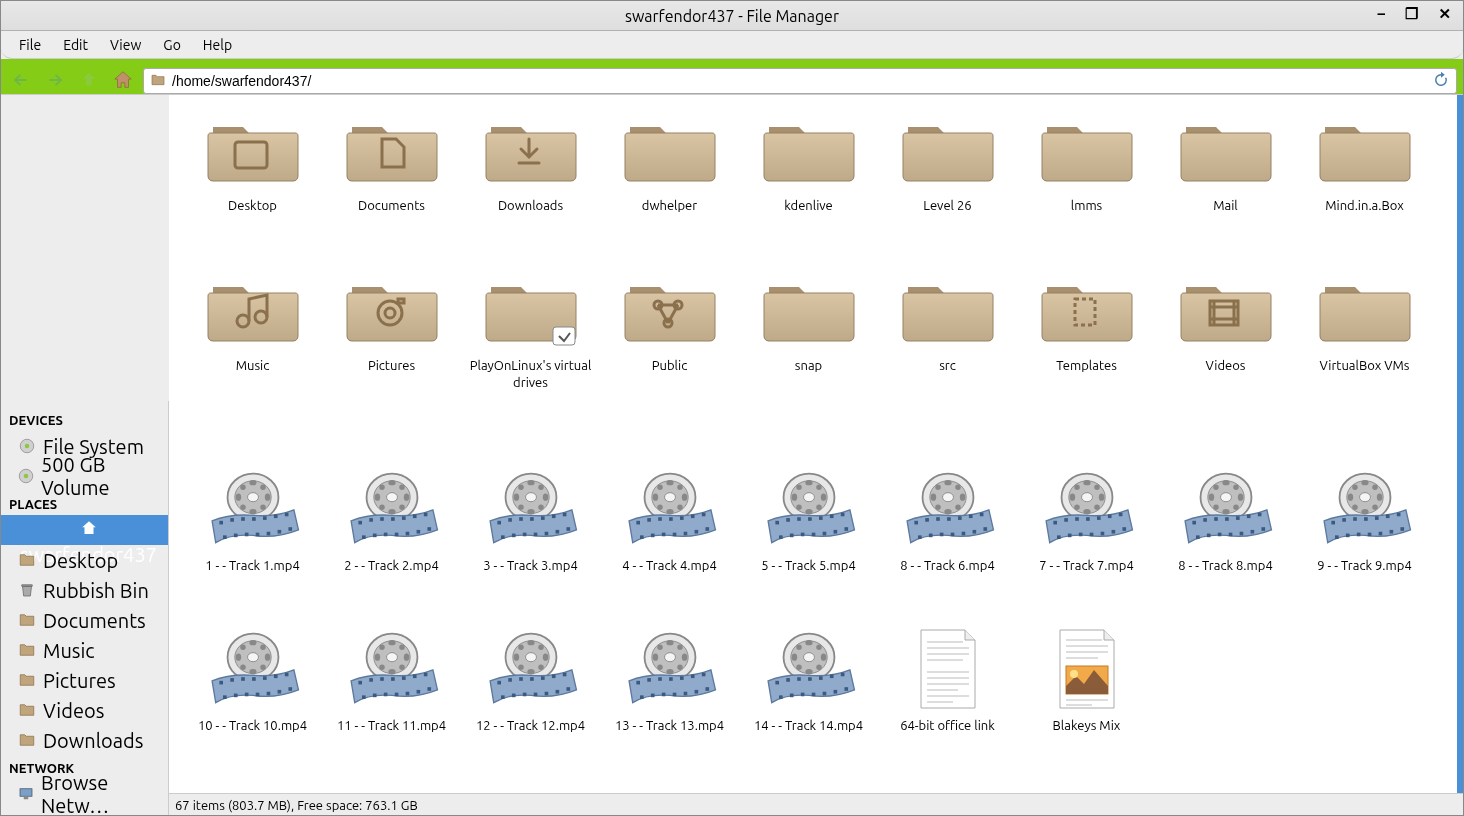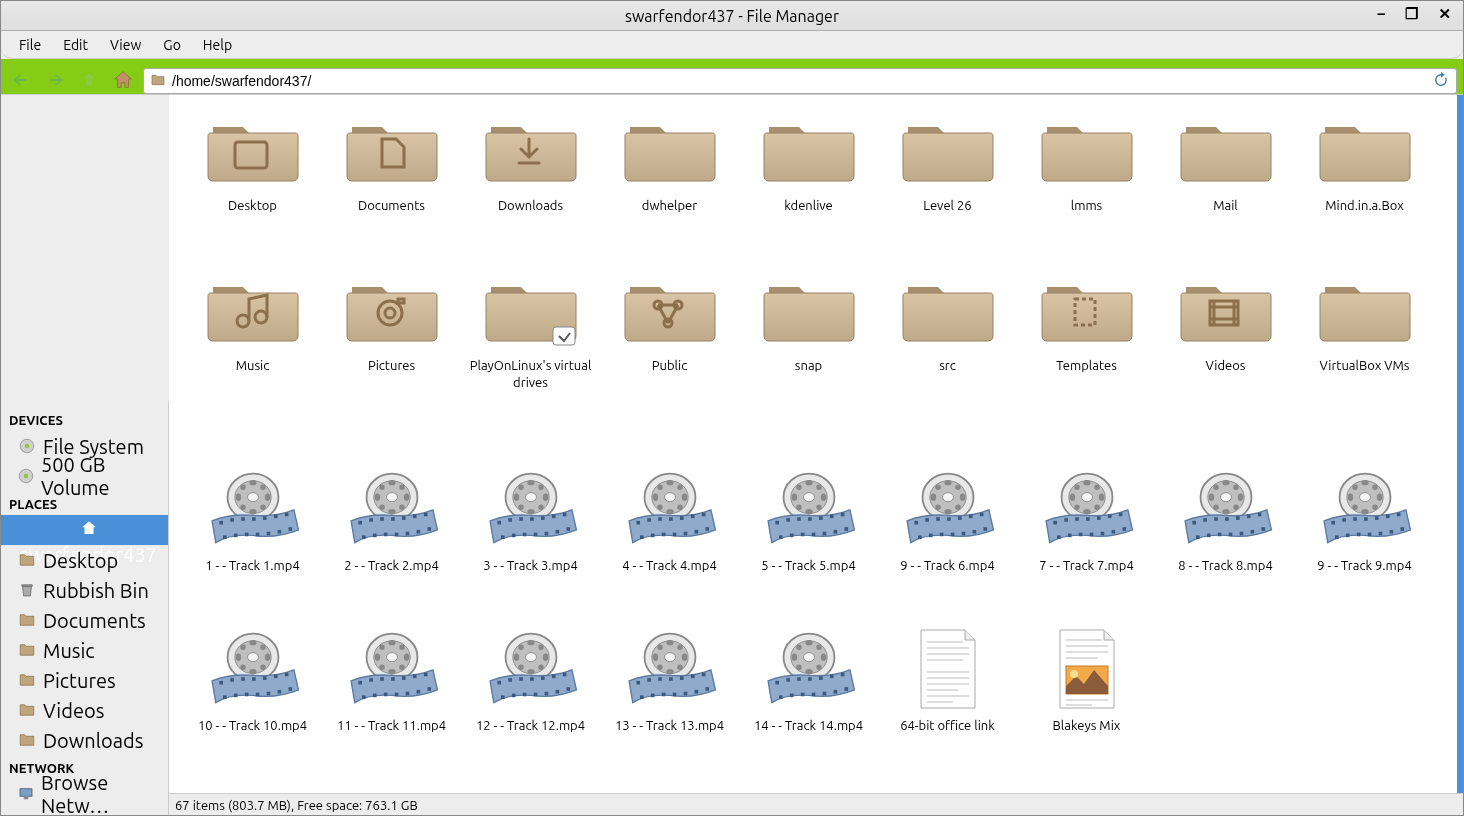--- a/index.html
+++ b/index.html
@@ -695,21 +695,21 @@
                   <rect x="22" y="72" width="4" height="4"></rect>
                   <rect x="34" y="70" width="4" height="4"></rect>
                   <rect x="46" y="69" width="4" height="4"></rect>
                   <rect x="58" y="69" width="4" height="4"></rect>
                   <rect x="70" y="68" width="4" height="4"></rect>
                   <rect x="82" y="66" width="4" height="4"></rect>
                   <rect x="94" y="63" width="4" height="4"></rect>
                 </g>
               </svg>
             </div>
-            <div class="label">9 - - Track 6.mp4</div>
+            <div class="label">8 - - Track 6.mp4</div>
           </div>
           <div class="grid-item">
             <div class="ico">
               <svg width="110" height="86" viewBox="0 0 110 86">
                 <ellipse cx="55" cy="30" rx="28" ry="26" fill="#e8e8e8" stroke="#888" stroke-width="2"></ellipse>
                 <ellipse cx="55" cy="30" rx="20" ry="18" fill="#bfbfbf" stroke="#888"></ellipse>
                 <ellipse cx="55" cy="30" rx="6" ry="5" fill="#f5f5f5" stroke="#888"></ellipse>
                 <g fill="#888">
                   <ellipse cx="55" cy="14" rx="4" ry="3"></ellipse>
                   <ellipse cx="55" cy="46" rx="4" ry="3"></ellipse>

